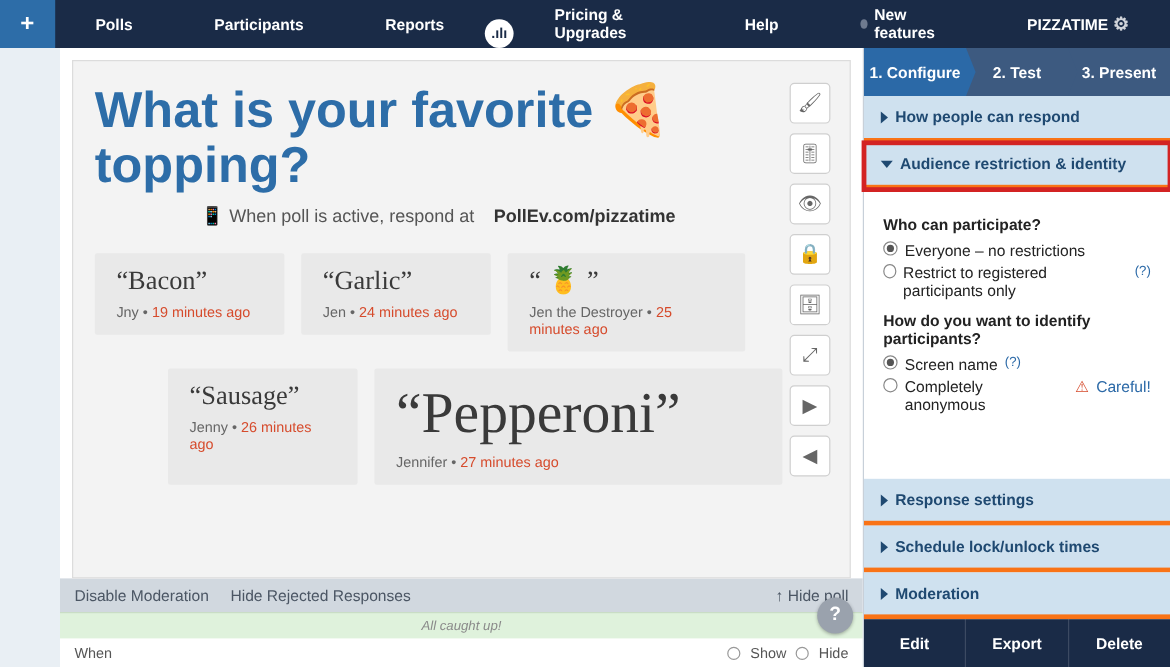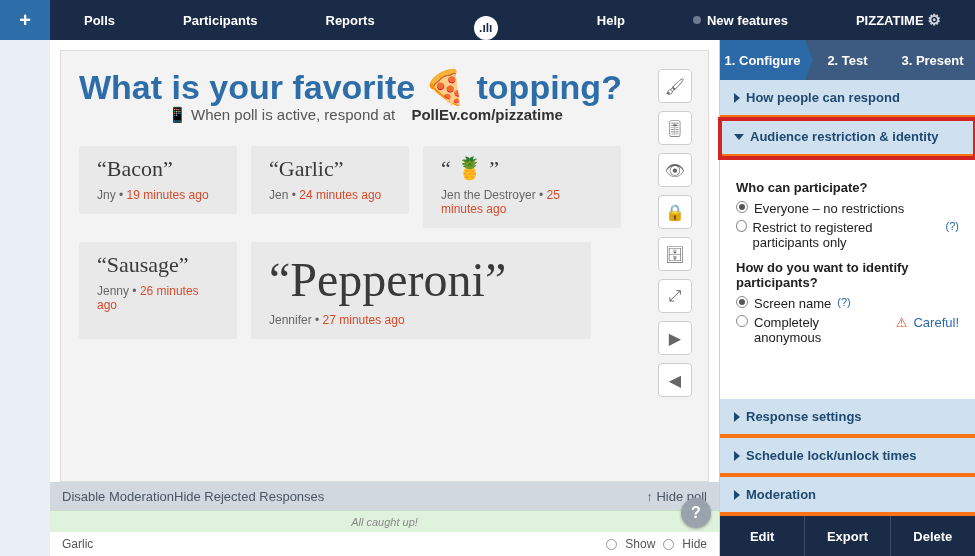--- a/index.html
+++ b/index.html
@@ -19,37 +19,37 @@
 
 .main { display: flex; height: calc(556px - 40px); }
 .left { border-left: 50px solid #e9eff4; flex: 1; display: flex; flex-direction: column; }
 
 
 .canvas-wrap { padding: 10px 10px 0 10px; position: relative; flex: 1; display: flex; flex-direction: column; }
 .canvas { background: #f3f3f3; border: 1px solid #dcdcdc; flex: 1; padding: 18px 56px 10px 18px; position: relative; }
 .toolbar { position: absolute; right: 16px; top: 18px; display: flex; flex-direction: column; gap: 8px; }
 .tbtn { width: 34px; height: 34px; background: #fff; border: 1px solid #cfcfcf; border-radius: 4px; display: flex; align-items: center; justify-content: center; font-size: 16px; color: #666; cursor: pointer; }
 
-.poll-title { font-size: 34px; font-weight: 700; color: #2d6da8; margin-bottom: 0; line-height: 1.1; }
+.poll-title { font-size: 42px; font-weight: 700; color: #2d6da8; margin-bottom: 10px; line-height: 1.1; }
 .poll-sub { text-align: center; color: #555; font-size: 15px; margin-bottom: 22px; }
 .poll-sub b { color: #333; margin-left: 12px; }
 
 .cards { display: flex; flex-wrap: wrap; gap: 14px; align-items: flex-start; }
 .card { background: #e9e9e9; border-radius: 2px; padding: 10px 18px 12px 18px; }
 .card .answer { font-family: Georgia, 'Times New Roman', serif; font-size: 22px; color: #3a3a3a; }
 .card .meta { font-size: 12px; margin-top: 6px; color: #666; }
 .card .meta .time { color: #d64b2c; }
 .card.big .answer { font-size: 48px; }
 .row1 .card { width: 158px; }
 .row1 .card.c3 { width: 198px; }
-.row2 { display: flex; gap: 14px; }
+.row2 { display: flex; gap: 14px; justify-content: flex-end; }
 .row2 .card.big { flex: 0 0 340px; }
 
 
-.modbar { background: #d1d8df; height: 28px; display: flex; align-items: center; font-size: 13px; color: #4b5664; padding: 0 12px; }
+.modbar { background: #d1d8df; height: 28px; display: flex; align-items: center; font-size: 13px; color: #4b5664; padding: 0 12px; gap: 18px; }
 .modbar .hide-poll { margin-left: auto; }
 .caught { background: #dff2dc; height: 22px; text-align: center; font-size: 11px; color: #8a8a8a; line-height: 22px; font-style: italic; border-top: 1px solid #c9ddc5; }
 .bottomstrip { height: 24px; display: flex; align-items: center; font-size: 12px; color: #555; padding: 0 12px; position: relative; }
 .bottomstrip .showhide { margin-left: auto; display: flex; gap: 8px; align-items: center; }
 .bottomstrip .radio { width: 11px; height: 11px; border: 1px solid #999; border-radius: 50%; display: inline-block; }
 .help-bubble { position: absolute; right: 8px; bottom: 28px; width: 30px; height: 30px; background: #9aa2ad; border-radius: 50%; color: #fff; display: flex; align-items: center; justify-content: center; font-weight: bold; font-size: 16px; box-shadow: 0 1px 3px rgba(0,0,0,.3); }
 
 
 .right-panel { width: 256px; border-left: 1px solid #c8d0d9; display: flex; flex-direction: column; background: #fff; }
 .steps { display: flex; height: 40px; font-size: 13px; color: #fff; }
@@ -85,20 +85,21 @@
   <div class="plus">+</div>
   <div class="navitem">Polls</div>
   <div class="navitem">Participants</div>
   <div class="navitem">Reports</div>
   <div class="spacer"></div>
   <div class="logo">
     <div class="logo-circle">.ılı</div>
   </div>
   <div class="spacer"></div>
   <div class="right">
+    <div class="navitem">Pricing &amp; Upgrades</div>
     <div class="navitem">Help</div>
     <div class="navitem">
       <span class="dot"></span>
       <span>New features</span>
     </div>
     <div class="navitem">
       <span>PIZZATIME</span>
       <span class="gear">⚙</span>
     </div>
   </div>
@@ -173,21 +174,21 @@
       </div>
     </div>
 
     <div class="modbar">
       <span>Disable Moderation</span>
       <span>Hide Rejected Responses</span>
       <span class="hide-poll">↑ Hide poll</span>
     </div>
     <div class="caught">All caught up!</div>
     <div class="bottomstrip">
-      <span>Garlic</span>
+      <span>When</span>
       <div class="showhide">
         <span class="radio"></span>
         <span>Show</span>
         <span class="radio"></span>
         <span>Hide</span>
       </div>
       <div class="help-bubble">
           <span>?</span>
         </div>
     </div>

